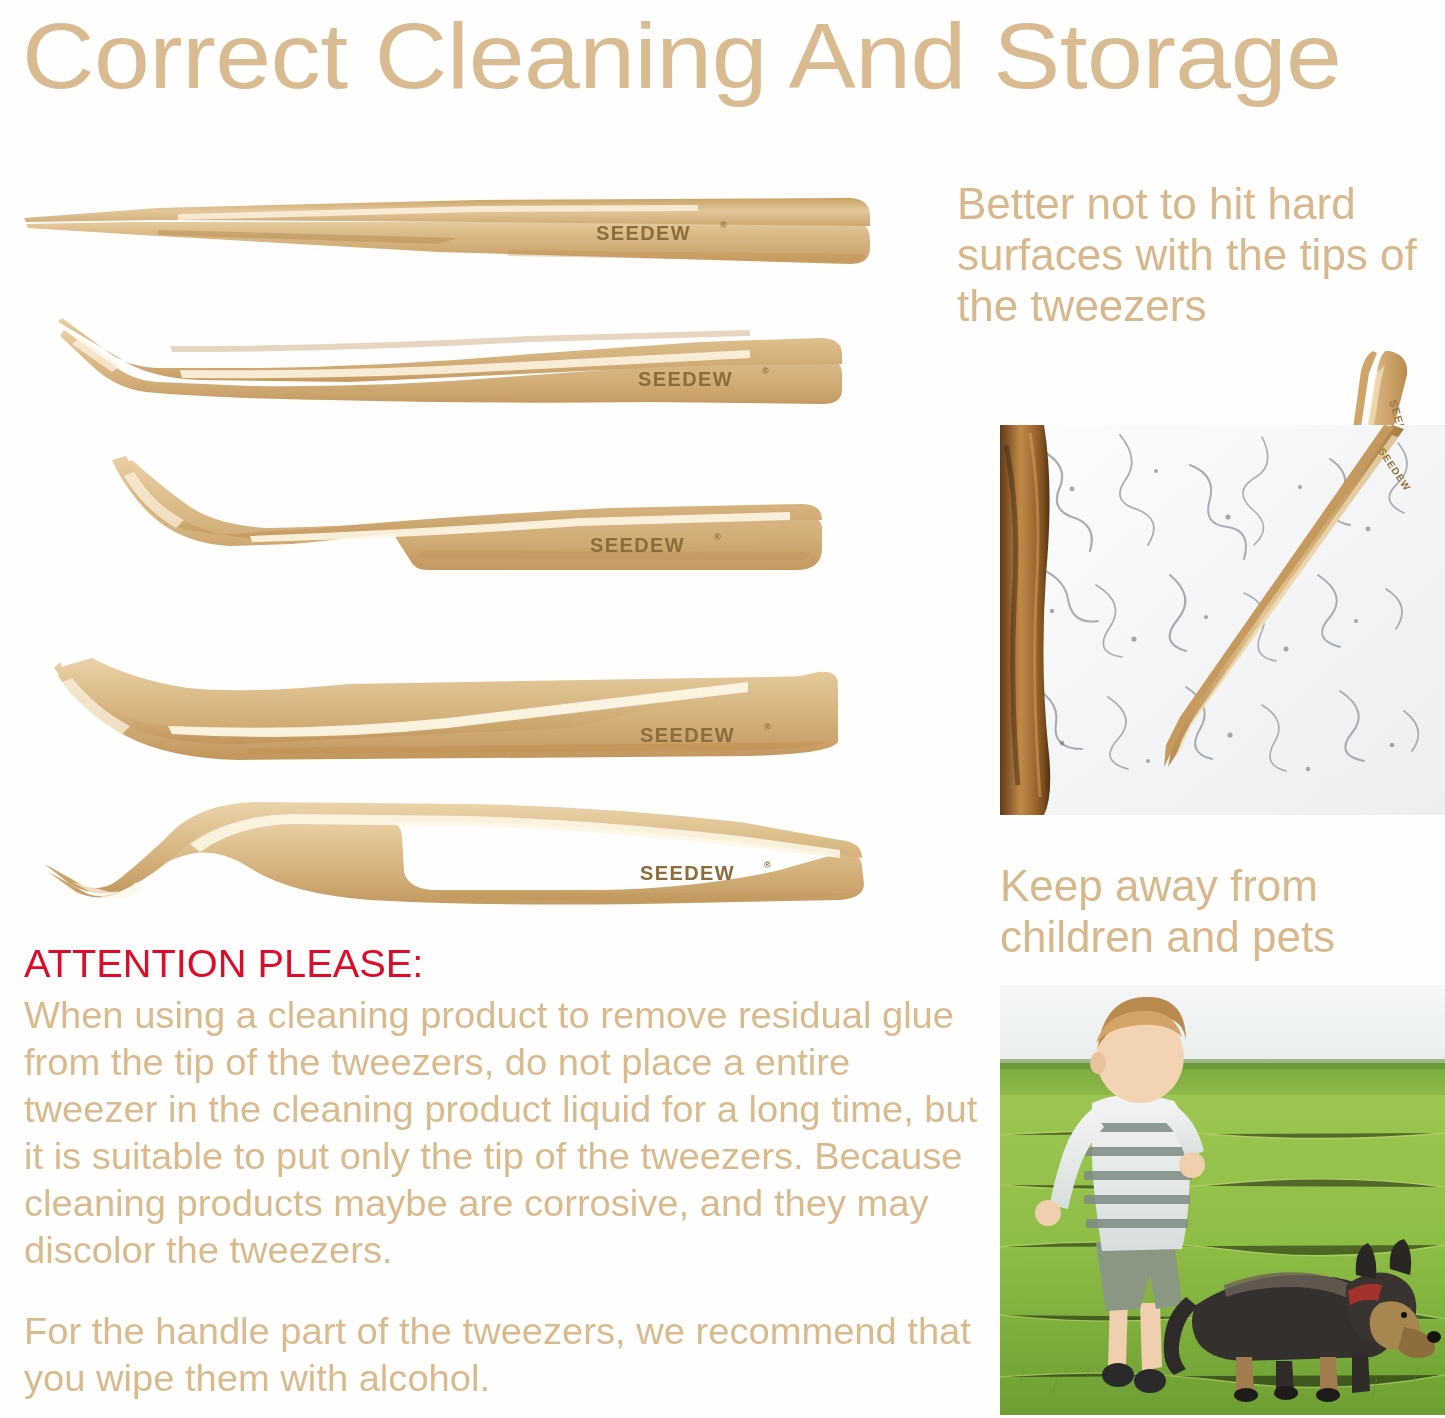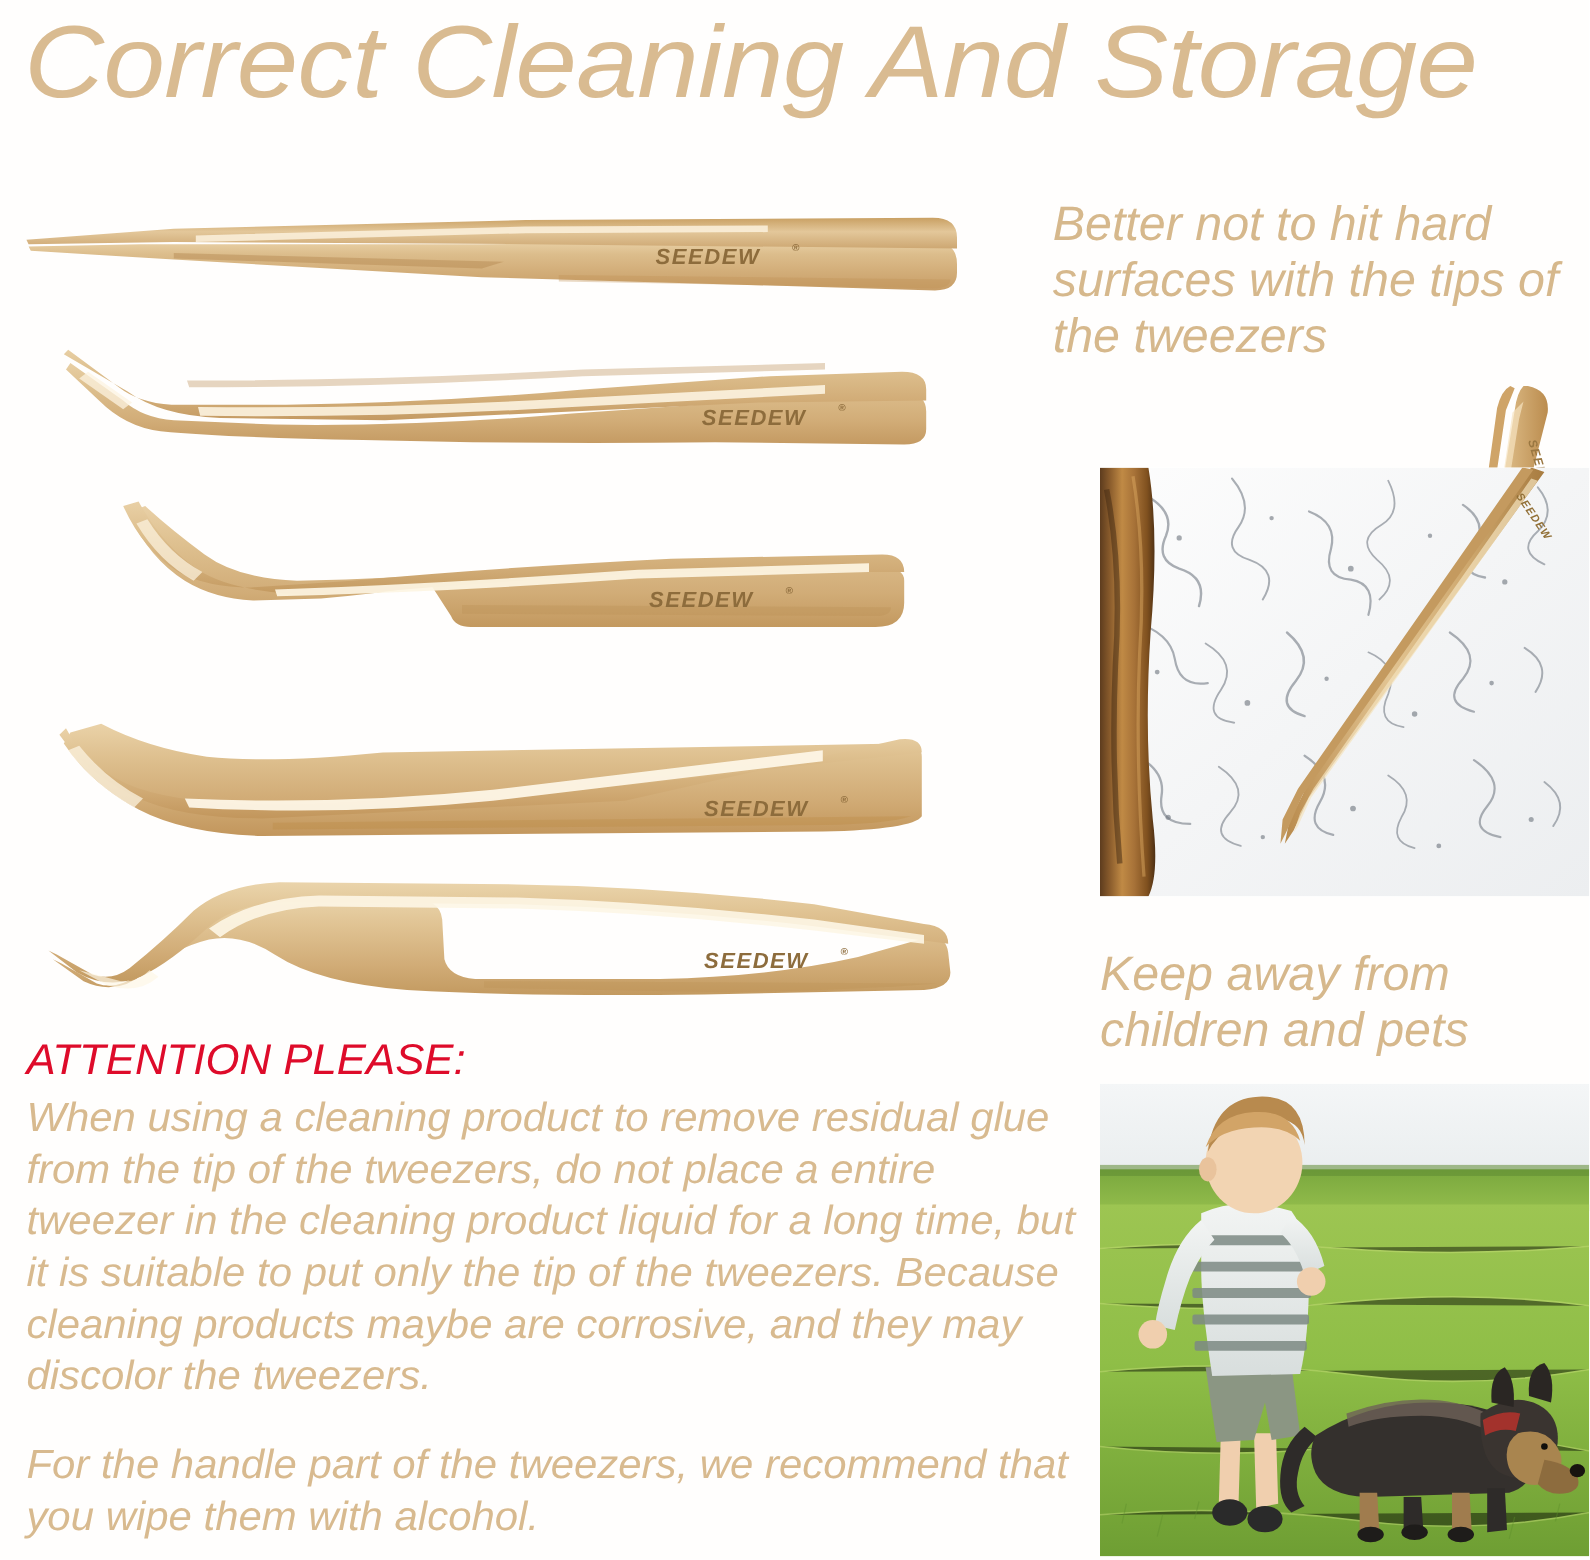--- a/index.html
+++ b/index.html
@@ -2,21 +2,21 @@
 <html><head>
 <meta charset="utf-8">
 <title>Correct Cleaning And Storage</title>
 <style>
   html,body{margin:0;padding:0;background:#ffffff;}
   body{
     width:1445px;height:1418px;position:relative;overflow:hidden;
     font-family:"Liberation Sans", sans-serif;
     -webkit-font-smoothing:antialiased;
   }
-  .page{position:absolute;inset:0;background:#fffefd;font-style:italic;}
+  .page{position:absolute;inset:0;background:#fffefd;}
 
   
   .title{
     position:absolute;left:22px;top:4px;width:1420px;height:104px;
     color:#d9bb91;
     font-family:"Liberation Sans", sans-serif;
     font-size:93px;line-height:104px;font-weight:400;
     letter-spacing:-0.5px;
     transform:scaleX(1.08);transform-origin:left top;
     white-space:nowrap;

